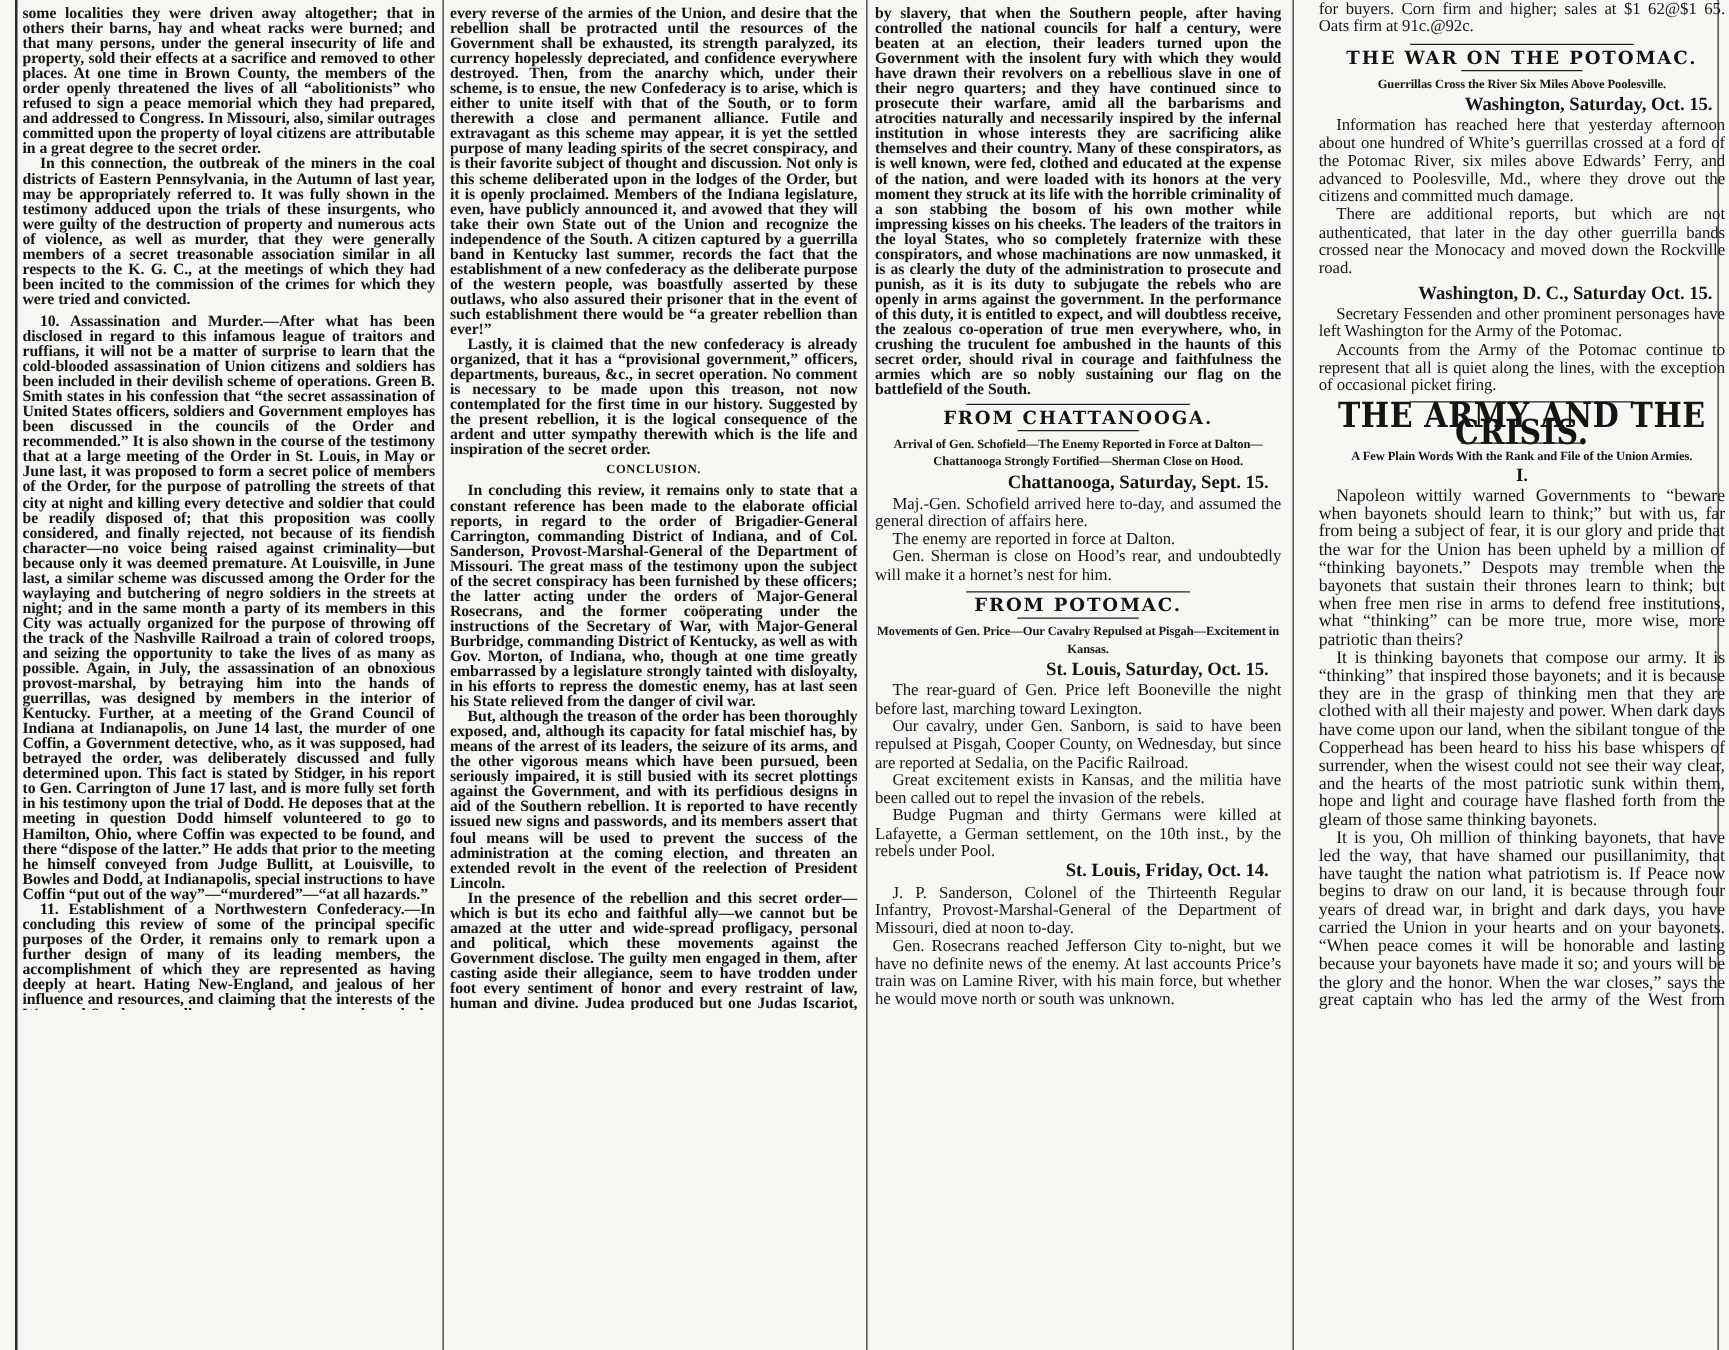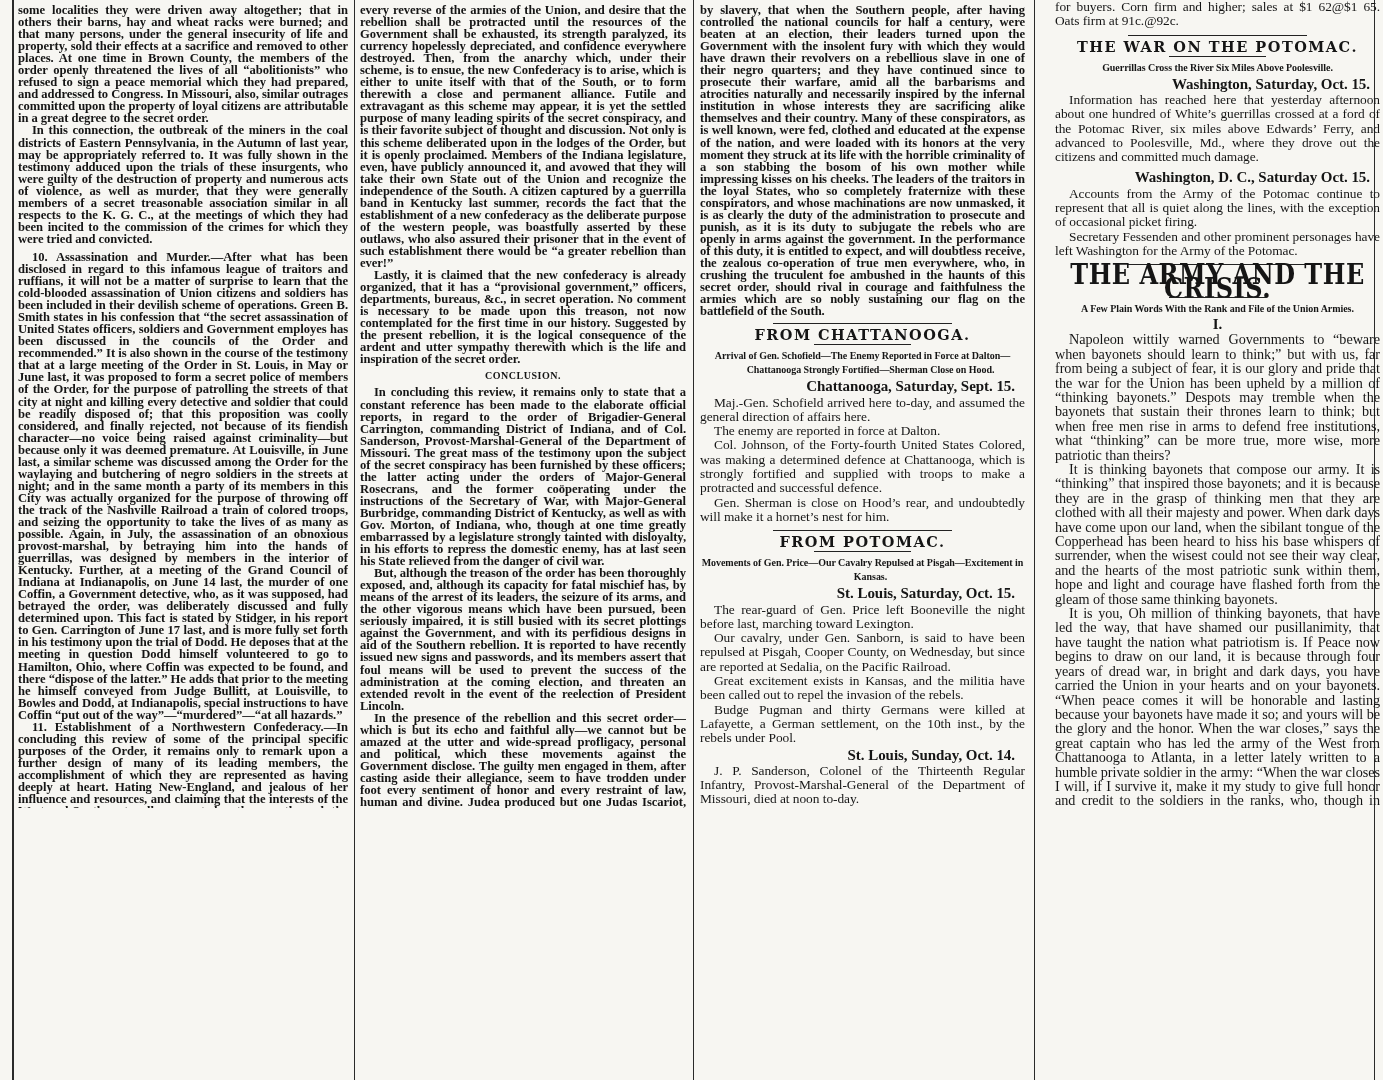--- a/index.html
+++ b/index.html
@@ -67,54 +67,54 @@
 <div class="col" id="c3">
   <p class="noindent">by slavery, that when the Southern people, after having controlled the national councils for half a century, were beaten at an election, their leaders turned upon the Government with the insolent fury with which they would have drawn their revolvers on a rebellious slave in one of their negro quarters; and they have continued since to prosecute their warfare, amid all the barbarisms and atrocities naturally and necessarily inspired by the infernal institution in whose interests they are sacrificing alike themselves and their country. Many of these conspirators, as is well known, were fed, clothed and educated at the expense of the nation, and were loaded with its honors at the very moment they struck at its life with the horrible criminality of a son stabbing the bosom of his own mother while impressing kisses on his cheeks. The leaders of the traitors in the loyal States, who so completely fraternize with these conspirators, and whose machinations are now unmasked, it is as clearly the duty of the administration to prosecute and punish, as it is its duty to subjugate the rebels who are openly in arms against the government. In the performance of this duty, it is entitled to expect, and will doubtless receive, the zealous co-operation of true men everywhere, who, in crushing the truculent foe ambushed in the haunts of this secret order, should rival in courage and faithfulness the armies which are so nobly sustaining our flag on the battlefield of the South.</p>
   <div class="divider"></div>
   <div class="sect-title">FROM CHATTANOOGA.</div>
   <div class="divider short"></div>
   <div class="subhead left">Arrival of Gen. Schofield—The Enemy Reported in Force at Dalton—Chattanooga Strongly Fortified—Sherman Close on Hood.</div>
   <div class="wide">
     <div class="dateline">Chattanooga, Saturday, Sept. 15.</div>
     <p>Maj.-Gen. Schofield arrived here to-day, and assumed the general direction of affairs here.</p>
     <p>The enemy are reported in force at Dalton.</p>
-    <p>Col. Johnson, of the Forty-fourth United States Colored, was making a determined defence at Chattanooga, which is strongly fortified and supplied with troops to make a protracted and successful defence.</p>
     <p>Gen. Sherman is close on Hood’s rear, and undoubtedly will make it a hornet’s nest for him.</p>
   </div>
   <div class="divider"></div>
   <div class="sect-title">FROM POTOMAC.</div>
   <div class="divider short"></div>
   <div class="subhead left">Movements of Gen. Price—Our Cavalry Repulsed at Pisgah—Excitement in Kansas.</div>
   <div class="wide">
     <div class="dateline">St. Louis, Saturday, Oct. 15.</div>
     <p>The rear-guard of Gen. Price left Booneville the night before last, marching toward Lexington.</p>
     <p>Our cavalry, under Gen. Sanborn, is said to have been repulsed at Pisgah, Cooper County, on Wednesday, but since are reported at Sedalia, on the Pacific Railroad.</p>
     <p>Great excitement exists in Kansas, and the militia have been called out to repel the invasion of the rebels.</p>
     <p>Budge Pugman and thirty Germans were killed at Lafayette, a German settlement, on the 10th inst., by the rebels under Pool.</p>
-    <div class="dateline">St. Louis, Sunday, Oct. 14.</div>
+    <div class="dateline">St. Louis, Friday, Oct. 14.</div>
     <p>J. P. Sanderson, Colonel of the Thirteenth Regular Infantry, Provost-Marshal-General of the Department of Missouri, died at noon to-day.</p>
     <p>Gen. Rosecrans reached Jefferson City to-night, but we have no definite news of the enemy. At last accounts Price’s train was on Lamine River, with his main force, but whether he would move north or south was unknown.</p>
     <p>Tobacco is higher. Cotton dull; good middling, 60c.; receipts, 38 sacks. Flour dull and lower; super, $7 75@$8 for single, and $9 50 for double extra</p>
   </div>
 </div>
 
 <div class="col" id="c4">
   <div class="wide">
     <p class="noindent">for buyers. Corn firm and higher; sales at $1 62@$1 65. Oats firm at 91c.@92c.</p>
   </div>
   <div class="divider"></div>
   <div class="sect-title">THE WAR ON THE POTOMAC.</div>
   <div class="divider short"></div>
   <div class="subhead">Guerrillas Cross the River Six Miles Above Poolesville.</div>
   <div class="wide">
     <div class="dateline">Washington, Saturday, Oct. 15.</div>
     <p>Information has reached here that yesterday afternoon about one hundred of White’s guerrillas crossed at a ford of the Potomac River, six miles above Edwards’ Ferry, and advanced to Poolesville, Md., where they drove out the citizens and committed much damage.</p>
+    <p>There are additional reports, but which are not authenticated, that later in the day other guerrilla bands crossed near the Monocacy and moved down the Rockville road.</p>
     <div class="dateline" style="margin-top:6px;">Washington, D. C., Saturday Oct. 15.</div>
+    <p>Secretary Fessenden and other prominent personages have left Washington for the Army of the Potomac.</p>
     <p>Accounts from the Army of the Potomac continue to represent that all is quiet along the lines, with the exception of occasional picket firing.</p>
-    <p>Secretary Fessenden and other prominent personages have left Washington for the Army of the Potomac.</p>
   </div>
   <div class="divider"></div>
   <div class="big-title">THE ARMY AND THE CRISIS.</div>
   <div class="divider short"></div>
   <div class="subhead">A Few Plain Words With the Rank and File of the Union Armies.</div>
   <div class="roman">I.</div>
   <div class="c4-body">
     <p>Napoleon wittily warned Governments to “beware when bayonets should learn to think;” but with us, far from being a subject of fear, it is our glory and pride that the war for the Union has been upheld by a million of “thinking bayonets.” Despots may tremble when the bayonets that sustain their thrones learn to think; but when free men rise in arms to defend free institutions, what “thinking” can be more true, more wise, more patriotic than theirs?</p>
     <p>It is thinking bayonets that compose our army. It is “thinking” that inspired those bayonets; and it is because they are in the grasp of thinking men that they are clothed with all their majesty and power. When dark days have come upon our land, when the sibilant tongue of the Copperhead has been heard to hiss his base whispers of surrender, when the wisest could not see their way clear, and the hearts of the most patriotic sunk within them, hope and light and courage have flashed forth from the gleam of those same thinking bayonets.</p>
     <p>It is you, Oh million of thinking bayonets, that have led the way, that have shamed our pusillanimity, that have taught the nation what patriotism is. If Peace now begins to draw on our land, it is because through four years of dread war, in bright and dark days, you have carried the Union in your hearts and on your bayonets. “When peace comes it will be honorable and lasting because your bayonets have made it so; and yours will be the glory and the honor. When the war closes,” says the great captain who has led the army of the West from Chattanooga to Atlanta, in a letter lately written to a humble private soldier in the army: “When the war closes I will, if I survive it, make it my study to give full honor and credit to the soldiers in the ranks, who, though in humble capacity, have been the working hands by which the nation’s honor and manhood have been vindicated.”</p>

